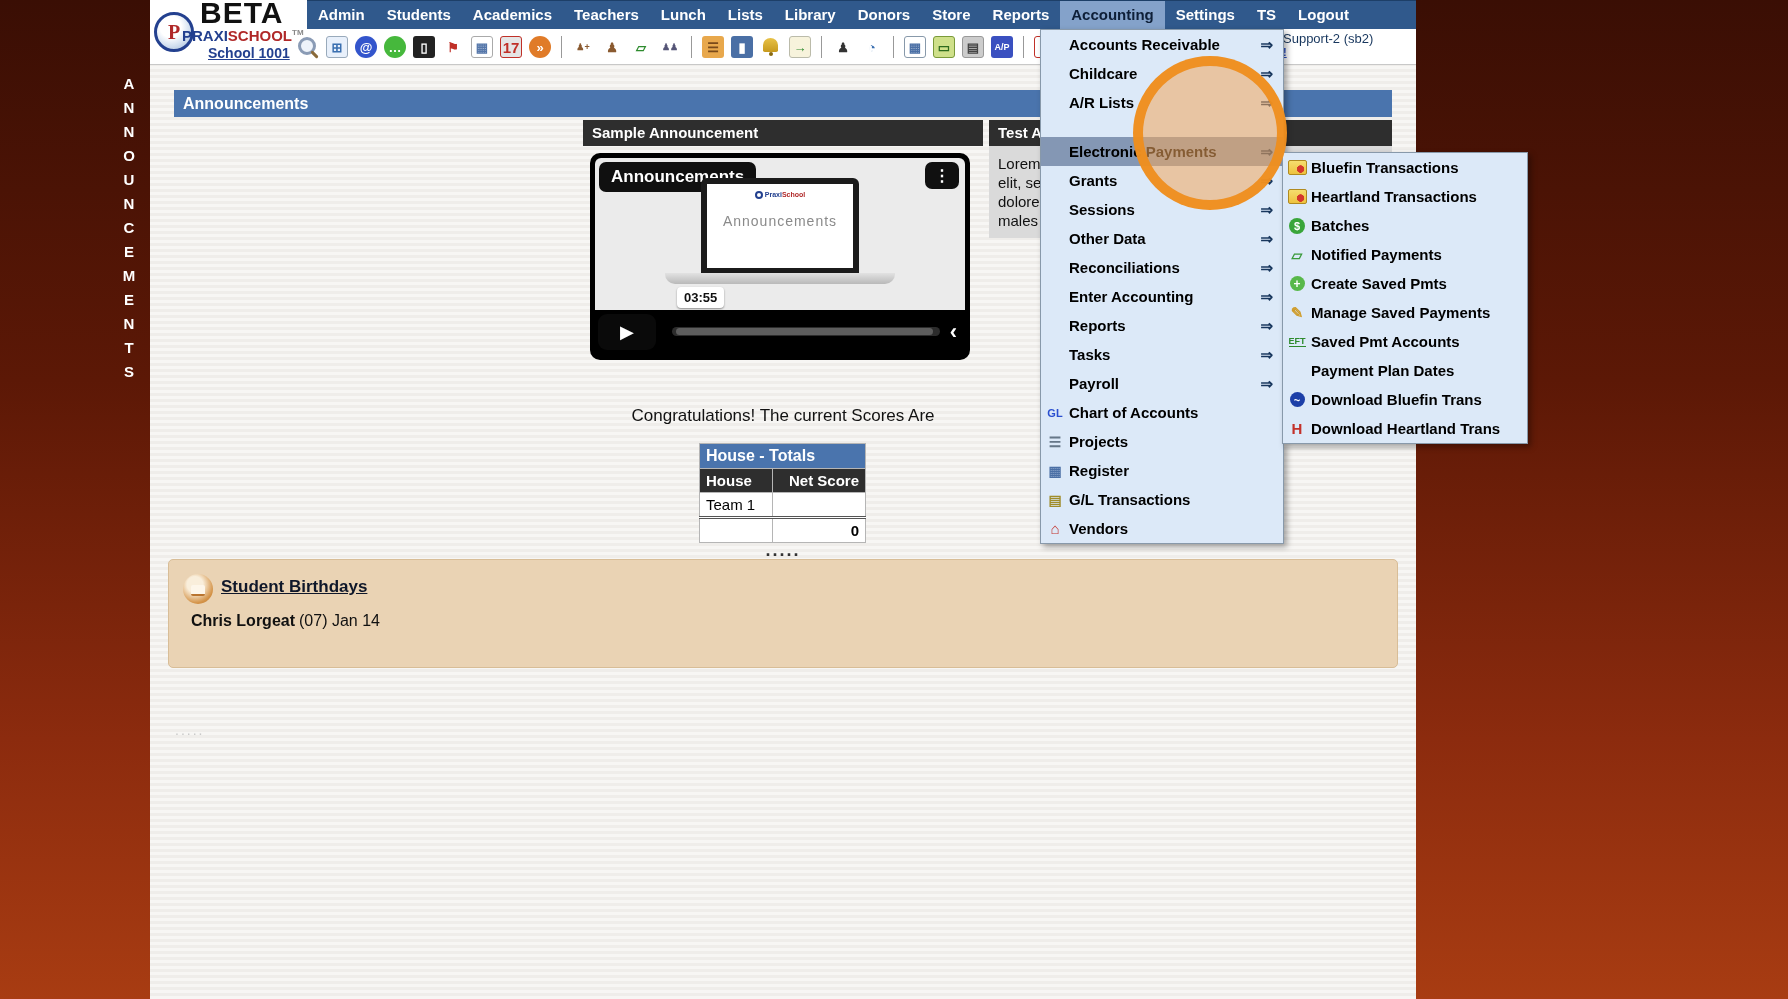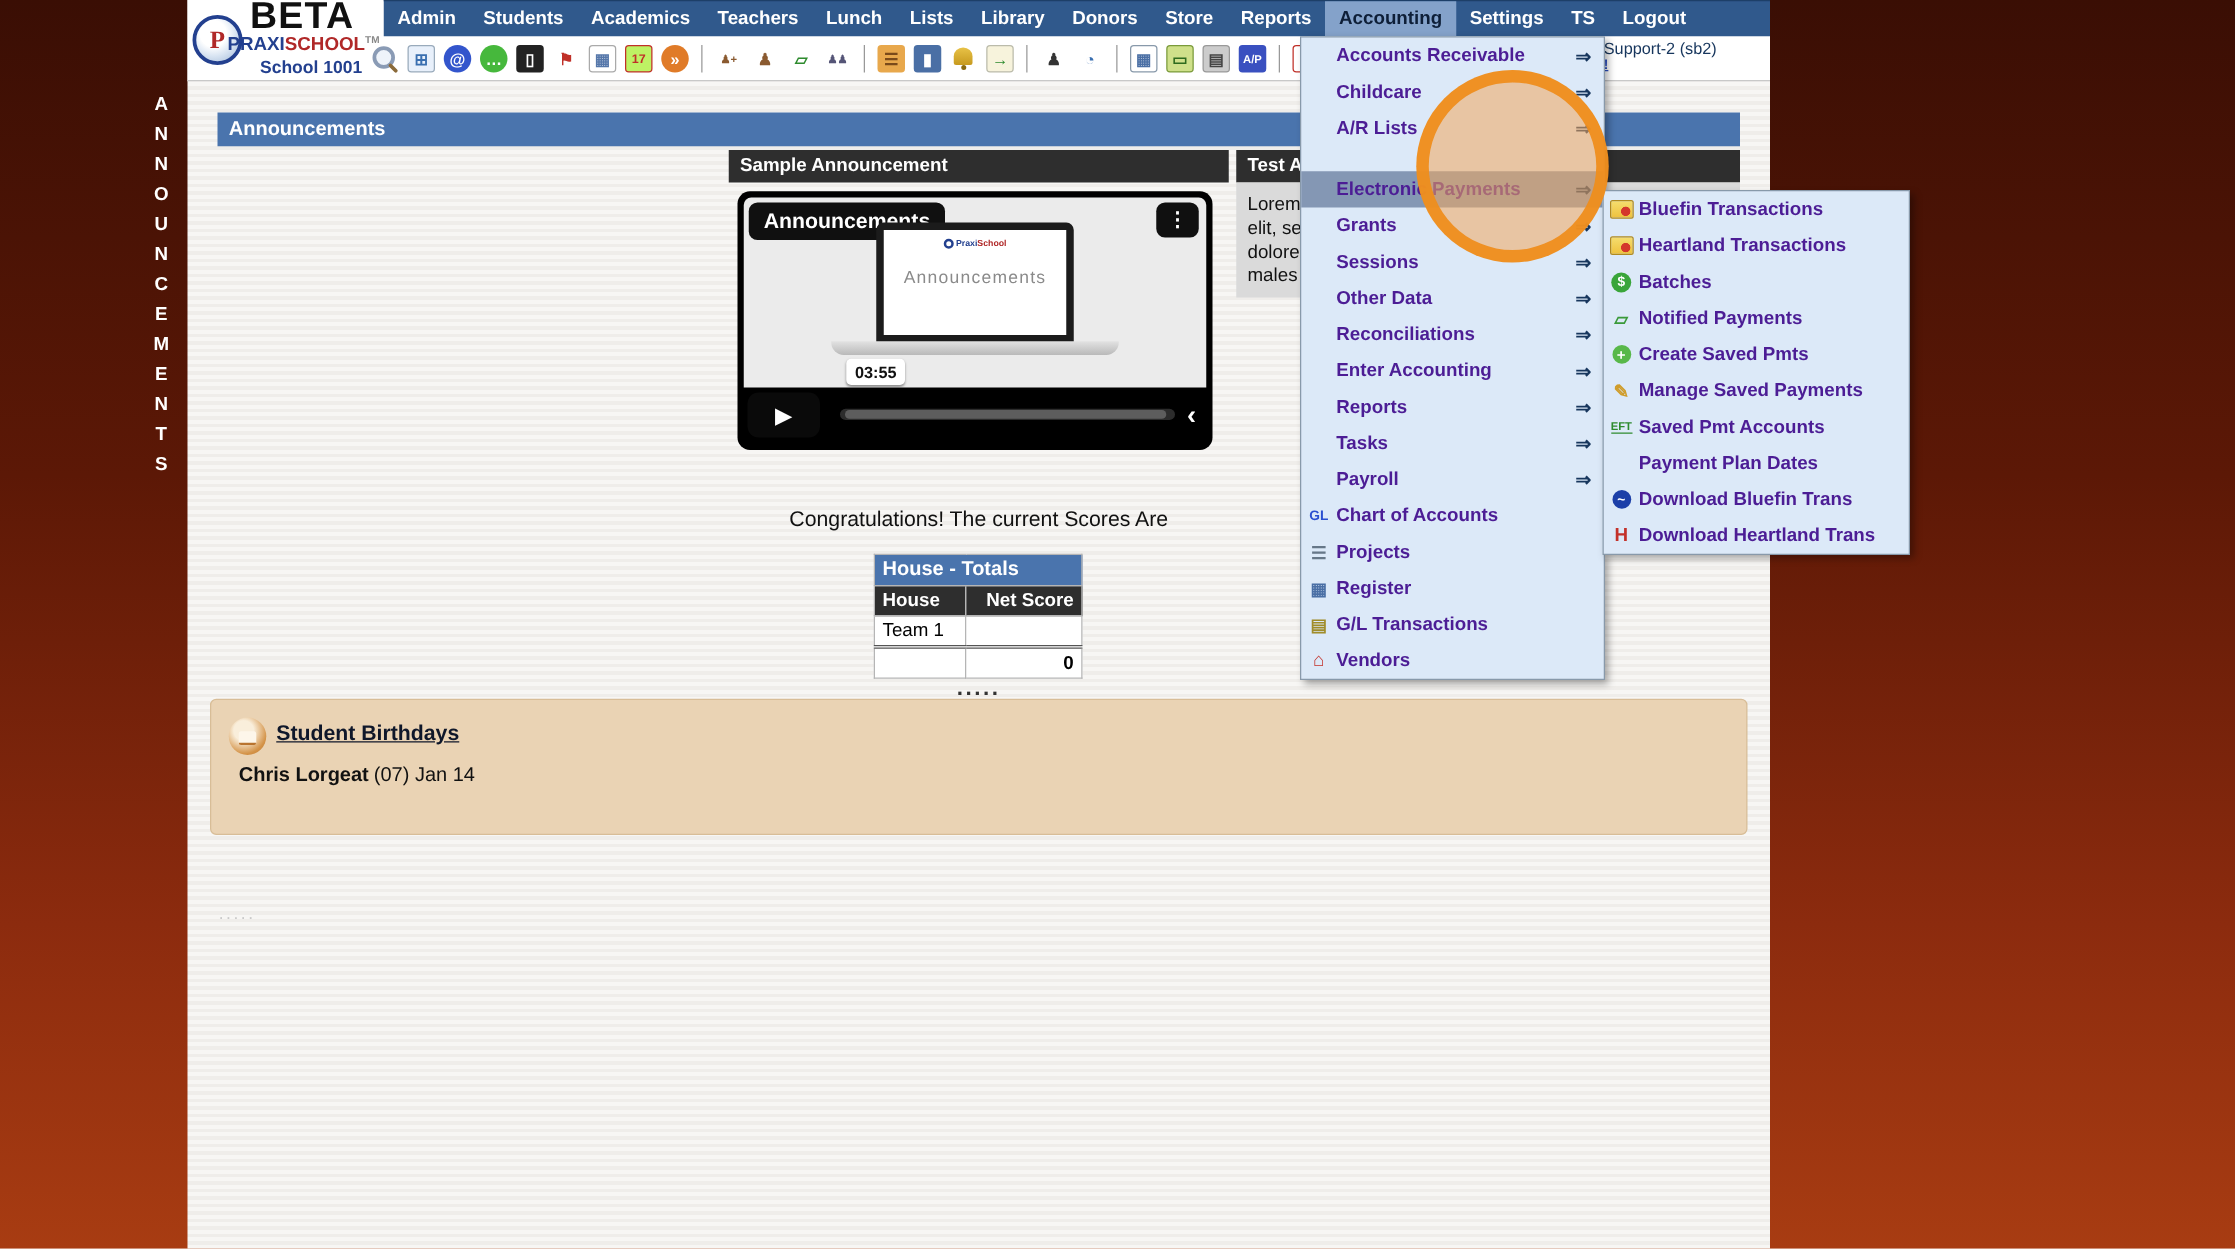--- a/index.html
+++ b/index.html
@@ -16,21 +16,21 @@
   .hdr{position:absolute;left:0;top:0;width:1266px;height:64px;background:#fff;border-bottom:1px solid #c8c8c8;}
   .logo-circle{position:absolute;left:4px;top:12px;width:40px;height:40px;border-radius:50%;
     background:radial-gradient(circle at 40% 35%,#ffffff 0 35%,#d8e4f2 60%,#9db6d6 100%);
     border:3px solid #23408f;box-sizing:border-box;color:#b02828;font-weight:bold;font-size:20px;
     display:flex;align-items:center;justify-content:center;font-family:"Liberation Serif",serif;}
   .logo-beta{position:absolute;left:50px;top:-4px;font-size:30px;font-weight:bold;color:#111;letter-spacing:1px;}
   .logo-praxi{position:absolute;left:32px;top:27px;font-size:15px;font-weight:bold;}
   .logo-praxi .p1{color:#23408f;}
   .logo-praxi .p2{color:#b02828;}
   .logo-praxi .tm{font-size:8px;color:#888;vertical-align:super;}
-  .logo-school{position:absolute;left:58px;top:45px;font-size:14px;font-weight:bold;color:#23408f;}
+  .logo-school{position:absolute;left:58px;top:45px;font-size:14px;font-weight:bold;color:#23408f;text-decoration:underline;}
   
   .nav{position:absolute;left:157px;top:0;right:0;height:29px;background:#30598c;display:flex;
     border-top:1px solid #1d3f68;box-sizing:border-box;}
   .nav-item{height:29px;line-height:28px;padding:0 11px;color:#fff;font-weight:bold;font-size:15px;cursor:pointer;}
   .nav-item.active{background:#84a2ca;color:#0e1f38;}
   
   .tbar{position:absolute;left:147px;top:33px;height:28px;display:flex;align-items:center;gap:7px;}
   .ticon{width:22px;height:22px;border-radius:3px;display:inline-flex;align-items:center;
     justify-content:center;font-weight:bold;font-size:13px;box-sizing:border-box;cursor:pointer;}
   .tsep{width:1px;height:22px;background:#999;margin:0 3px;}
@@ -125,21 +125,21 @@
   .magbig::after{content:'';position:absolute;width:13px;height:4px;background:#5a5a5a;
     transform:rotate(45deg);right:1px;bottom:5px;border-radius:2px;}
   .faintdots{position:absolute;left:25px;top:722px;color:#c9c9c9;font-size:14px;letter-spacing:2px;}
   
   .menu{position:absolute;left:1040px;top:29px;width:242px;background:#dce9f8;
     border:1px solid #8899aa;box-shadow:3px 3px 6px rgba(0,0,0,.35);z-index:30;}
   .mi{height:29px;display:flex;align-items:center;cursor:pointer;}
   .mi.hl{background:#8497b4;margin-top:20px;}
   .mic{width:28px;min-width:28px;display:flex;align-items:center;justify-content:center;}
   .mic i{font-style:normal;font-weight:bold;display:inline-flex;align-items:center;justify-content:center;}
-  .mlbl{font-weight:bold;font-size:15px;color:#4c1d95;white-space:nowrap;}
+  .mlbl{font-weight:bold;font-size:15px;color:#000000;white-space:nowrap;}
   .marr{margin-left:auto;margin-right:10px;font-size:15px;color:#17365d;font-weight:bold;}
   .submenu{position:absolute;left:1282px;top:128px;width:244px;background:#dce9f8;
     border:1px solid #8899aa;box-shadow:3px 3px 6px rgba(0,0,0,.35);z-index:40;margin-top:24px;}
   .mic-gl i{color:#2a4fd0;font-size:11px;}
   .mic-list i{color:#667788;font-size:14px;}
   .mic-table i{color:#4a6fa5;font-size:14px;}
   .mic-ledger i{color:#a08c2a;font-size:14px;}
   .mic-building i{color:#c3312a;font-size:15px;}
   .mic-card i{width:17px;height:13px;border-radius:2px;border:1px solid #b08a20;
     background:radial-gradient(circle at 68% 62%,#d4372c 0 3.5px,rgba(0,0,0,0) 4px),linear-gradient(#f5dd6e,#eec23e);}
@@ -200,21 +200,21 @@
           <div class="nav-item">Logout</div>
         </div>
       <div class="tbar" id="toolbar">
           <span class="ticon magi"></span>
           <span class="ticon" style="color: rgb(58, 111, 176); background: rgb(232, 240, 251); border: 1px solid rgb(153, 170, 187);">⊞</span>
           <span class="ticon" style="color: rgb(255, 255, 255); background: rgb(51, 85, 204); border-radius: 50%;">@</span>
           <span class="ticon" style="color: rgb(255, 255, 255); background: rgb(70, 184, 60); border-radius: 50%;">…</span>
           <span class="ticon" style="color: rgb(255, 255, 255); background: rgb(34, 34, 34);">▯</span>
           <span class="ticon" style="color: rgb(192, 48, 40);">⚑</span>
           <span class="ticon" style="color: rgb(85, 119, 170); background: rgb(255, 255, 255); border: 1px solid rgb(170, 170, 170);">▦</span>
-          <span class="ticon" style="color: rgb(192, 48, 40); background: #bef264; border: 1px solid rgb(192, 48, 40); font-size: 10px;">17</span>
+          <span class="ticon" style="color: rgb(192, 48, 40); background: #e5e5e5; border: 1px solid rgb(192, 48, 40); font-size: 15px;">17</span>
           <span class="ticon" style="color: rgb(255, 255, 255); background: rgb(224, 123, 40); border-radius: 50%;">»</span>
           <span class="tsep"></span>
           <span class="ticon" style="color: rgb(138, 90, 48); font-size: 9px;">♟+</span>
           <span class="ticon" style="color: rgb(138, 90, 48);">♟</span>
           <span class="ticon" style="color: rgb(46, 139, 46);">▱</span>
           <span class="ticon" style="color: rgb(85, 85, 119); font-size: 9px;">♟♟</span>
           <span class="tsep"></span>
           <span class="ticon" style="color: rgb(122, 74, 26); background: rgb(232, 168, 76);">☰</span>
           <span class="ticon" style="color: rgb(255, 255, 255); background: rgb(74, 111, 165);">▮</span>
           <span class="ticon belli"></span>

